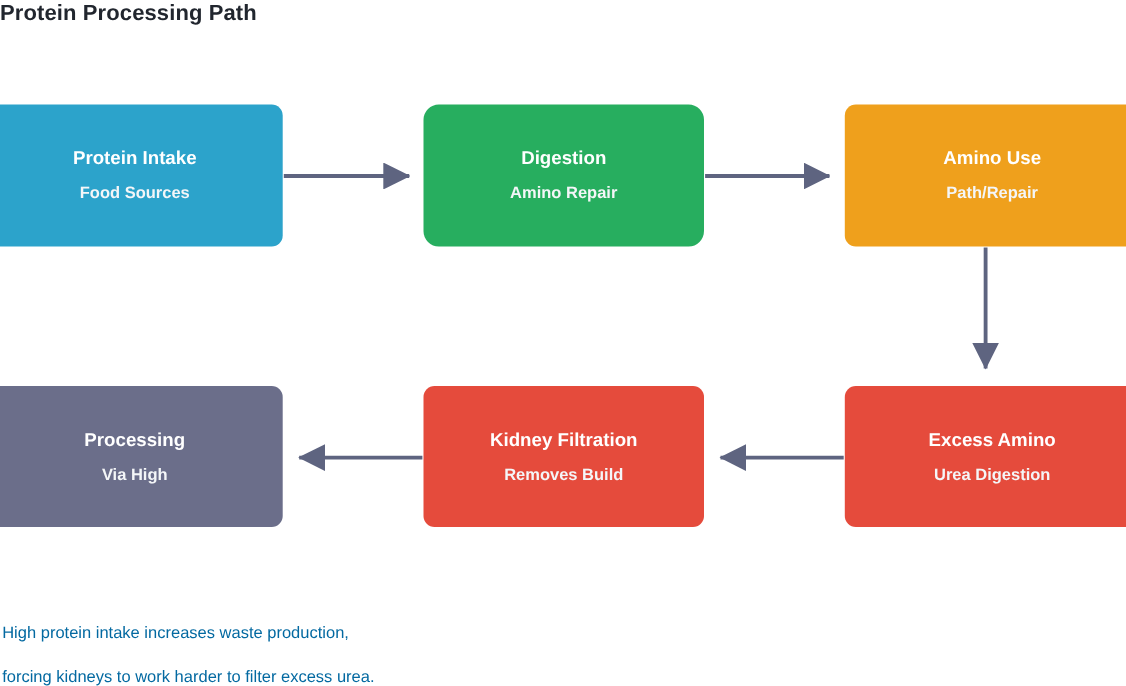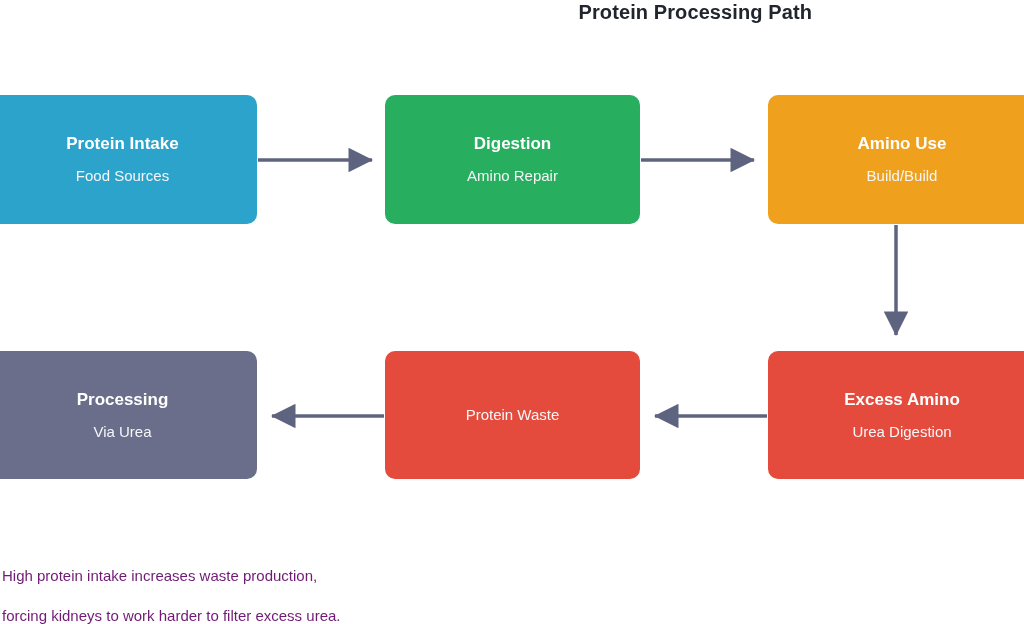--- a/index.html
+++ b/index.html
@@ -17,21 +17,21 @@
   }
   #diagram-root {
     position: absolute;
     inset: 0;
   }
   .title {
     position: absolute;
     top: 0px;
     left: 0;
     width: 812px;
-    text-align: right;
+    text-align: left;
     font-size: 20px;
     font-weight: bold;
     color: #21262e;
     letter-spacing: 0.1px;
     line-height: 24px;
   }
   .node {
     position: absolute;
     border-radius: 10px;
     display: flex;
@@ -44,48 +44,48 @@
   .node .node-title {
     font-size: 17px;
     font-weight: bold;
     color: #ffffff;
     line-height: 22px;
     text-align: left;
     margin-bottom: 11px;
   }
   .node .node-sub {
     font-size: 15px;
-    font-weight: normal;
+    font-weight: bold;
     color: #f4f6f8;
     line-height: 20px;
     text-align: right;
   }
   
   #node-intake   { left: -12px; top: 95px;  width: 269px; height: 129px; background: #2CA3CB; }
-  #node-digestion{ left: 385px; top: 95px;  width: 255px; height: 129px; background: #27AE5F; }
+  #node-digestion{ left: 385px; top: 95px;  width: 255px; height: 129px; background: #27AE5F; border-radius: 14px; }
   #node-bodyuse  { left: 768px; top: 95px;  width: 268px; height: 129px; background: #EFA01C; }
   #node-excess   { left: 768px; top: 351px; width: 268px; height: 128px; background: #E54B3C; }
   #node-kidney   { left: 385px; top: 351px; width: 255px; height: 128px; background: #E54B3C; }
   #node-excretion{ left: -12px; top: 351px; width: 269px; height: 128px; background: #6B6E8A; }
 
   .edge-svg {
     position: absolute;
     left: 0;
     top: 0;
     width: 1024px;
     height: 624px;
     overflow: visible;
     pointer-events: none;
   }
   .caption {
     position: absolute;
     left: 2px;
     font-size: 15px;
     line-height: 20px;
-    color: #701a75;
+    color: #0369a1;
     white-space: nowrap;
   }
   #caption-line-1 { top: 566px; }
   #caption-line-2 { top: 606px; }
 </style>
 </head>
 <body style="background: rgb(255, 255, 255);">
 
 <div id="diagram-root">
 
@@ -124,33 +124,34 @@
     <div class="node-sub">Food Sources</div>
   </div>
 
   <div class="node" id="node-digestion" style="background: rgb(39, 174, 95);">
     <div class="node-title">Digestion</div>
     <div class="node-sub">Amino Repair</div>
   </div>
 
   <div class="node" id="node-bodyuse" style="background: rgb(239, 160, 28);">
     <div class="node-title">Amino Use</div>
-    <div class="node-sub">Build/Build</div>
+    <div class="node-sub">Path/Repair</div>
   </div>
 
   <div class="node" id="node-excess" style="background: rgb(229, 75, 60);">
     <div class="node-title">Excess Amino</div>
     <div class="node-sub">Urea Digestion</div>
   </div>
 
   <div class="node" id="node-kidney" style="background: rgb(229, 75, 60);">
-    <div class="node-sub">Protein Waste</div>
+    <div class="node-title">Kidney Filtration</div>
+    <div class="node-sub">Removes Build</div>
   </div>
 
   <div class="node" id="node-excretion" style="background: rgb(107, 110, 138);">
     <div class="node-title">Processing</div>
-    <div class="node-sub">Via Urea</div>
+    <div class="node-sub">Via High</div>
   </div>
 
   <div class="caption" id="caption-line-1">High protein intake increases waste production,</div>
   <div class="caption" id="caption-line-2">forcing kidneys to work harder to filter excess urea.</div>
 
 </div>
 
 </body></html>

